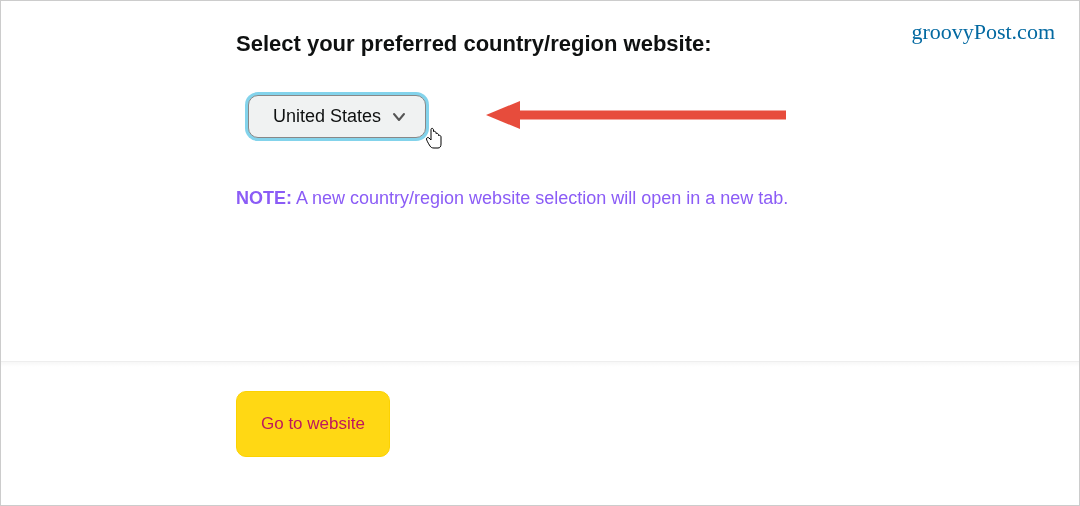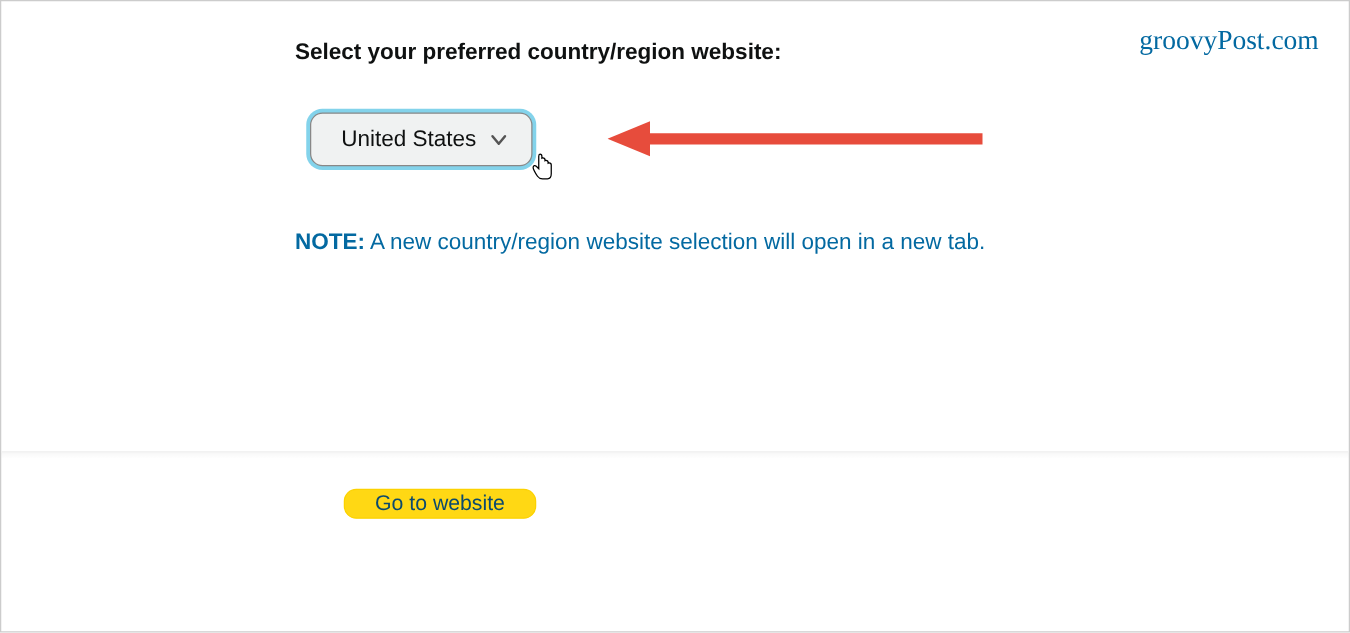--- a/index.html
+++ b/index.html
@@ -14,28 +14,28 @@
     .content {
       padding: 30px 0 0 235px;
     }
     .page-title {
       font-size: 28px;
       font-weight: 700;
       color: #0f1111;
       margin-bottom: 38px;
     }
     .instruction {
-      font-size: 18px;
+      font-size: 22px;
       font-weight: 700;
       color: #0f1111;
       margin-bottom: 38px;
     }
     .dropdown-row {
       display: flex;
-      align-items: flex-end;
+      align-items: center;
       margin-bottom: 50px;
       position: relative;
       padding-left: 12px;
     }
     .dropdown {
       display: inline-flex;
       align-items: center;
       gap: 10px;
       background: #f0f2f2;
       border: 1px solid #888;
@@ -55,21 +55,21 @@
       position: absolute;
       left: 188px;
       top: 32px;
       pointer-events: none;
     }
     .arrow-annotation {
       margin-left: 60px;
     }
     .note-row {
       font-size: 18px;
-      color: #0369a1;
+      color: #8b5cf6;
       margin-bottom: 40px;
     }
     .note-label { font-weight: 700; }
     .divider {
       position: absolute;
       left: 0;
       right: 0;
       top: 360px;
       height: 6px;
       background: linear-gradient(to bottom, rgba(0,0,0,0.03), rgba(0,0,0,0.0));
@@ -91,23 +91,22 @@
       font-family: inherit;
     }
     .btn-cancel {
       background: #fff;
       border: 1px solid #d5d9d9;
       color: #0f1111;
     }
     .btn-primary {
       background: #ffd814;
       border: 1px solid #fcd200;
-      color: #0c4a6e;
-      padding: 1px 24px;
-      margin-left: 39px;
+      color: #be185d;
+      padding: 22px 24px;
     }
     .watermark {
       position: absolute;
       top: 18px;
       right: 24px;
       font-family: Georgia, "Times New Roman", serif;
       font-size: 22px;
       color: #0369a1;
     }
   </style>

